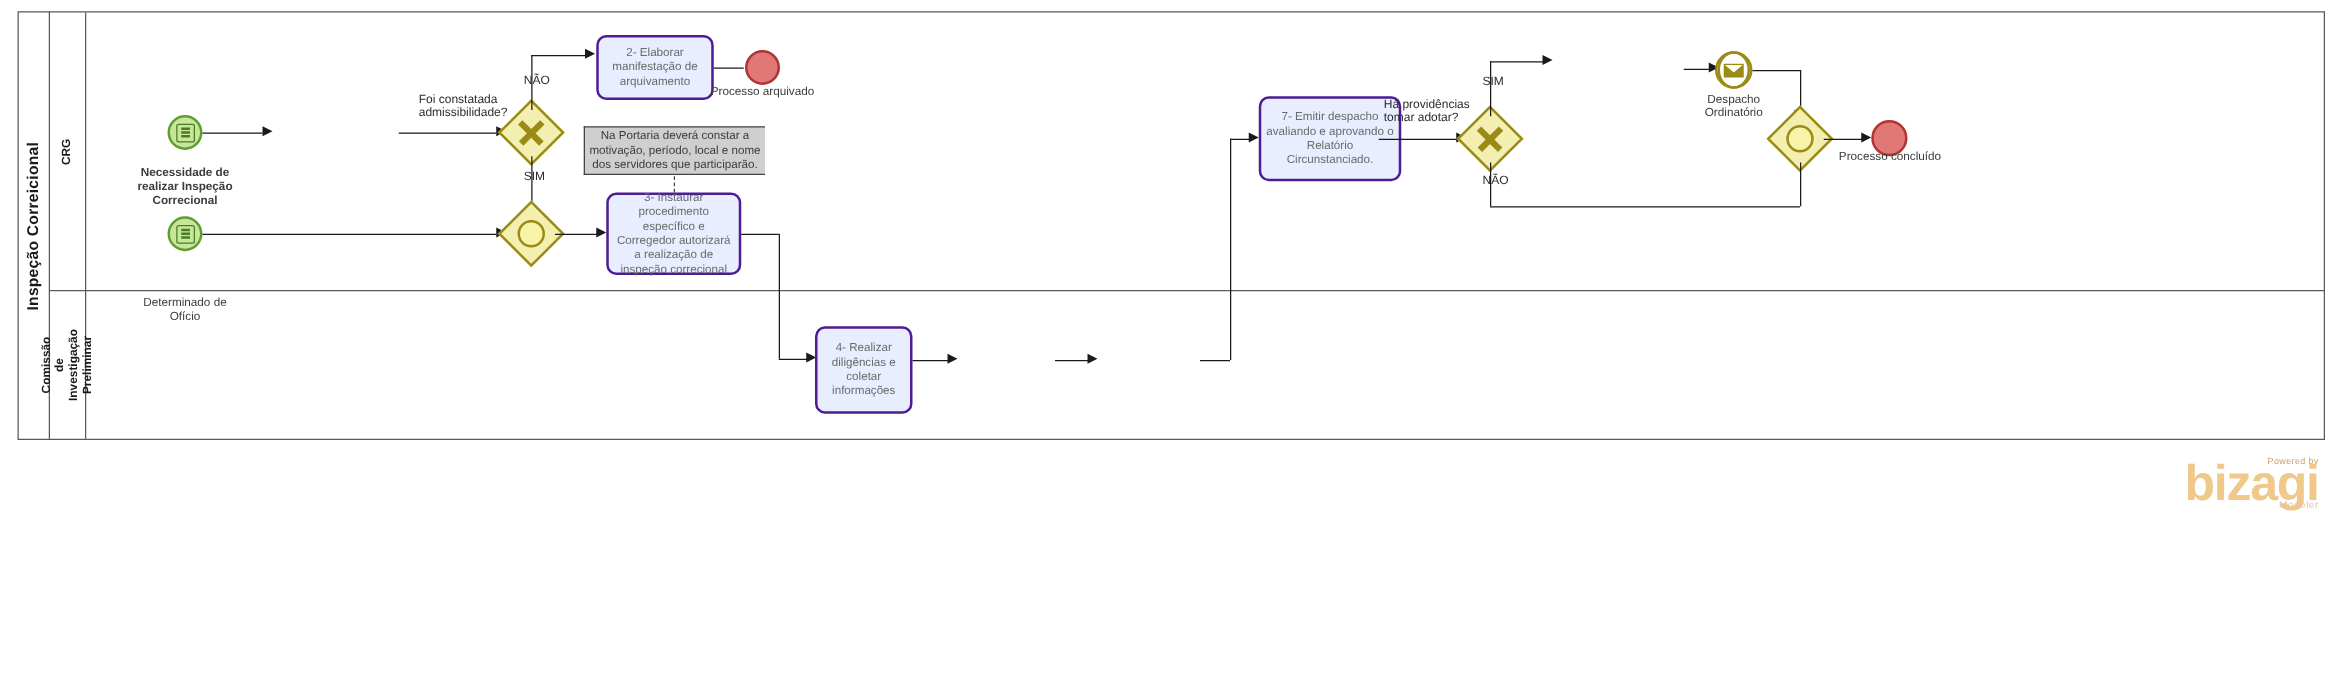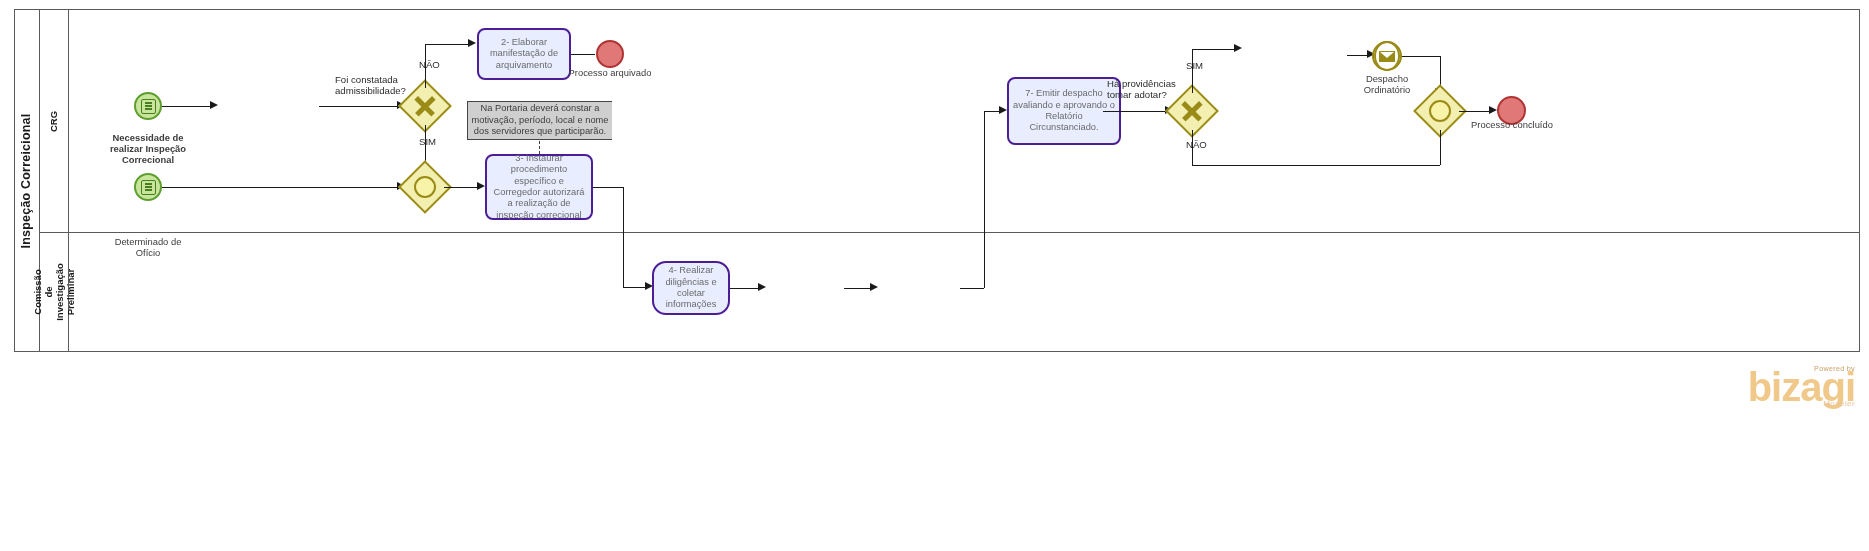--- a/index.html
+++ b/index.html
@@ -162,21 +162,21 @@
   <div class="note" style="left:467px;top:101px;width:145px;height:39px;">
     <span>Na Portaria deverá constar a motivação, período, local e nome dos servidores que participarão.</span>
   </div>
   <div class="dash" style="left:539px;top:141px;height:13px;"></div>
 
   <div class="ln lnh" style="left:593px;top:186.5px;width:30px;"></div>
   <div class="ln lnv" style="left:622.5px;top:187px;height:100px;"></div>
   <div class="ln lnh" style="left:623px;top:286.5px;width:24px;"></div>
   <div class="arrow ar-r" style="left:645px;top:282px;"></div>
 
-  <div class="task" style="left:652px;top:261px;width:78px;height:54px;border-radius:14px;">
+  <div class="task" style="left:652px;top:261px;width:78px;height:70px;">
     <span>4- Realizar diligências e coletar informações</span>
   </div>
   <div class="ln lnh" style="left:730px;top:287.5px;width:30px;"></div>
   <div class="arrow ar-r" style="left:758px;top:283px;"></div>
 
   <div class="ln lnh" style="left:844px;top:287.5px;width:28px;"></div>
   <div class="arrow ar-r" style="left:870px;top:283px;"></div>
 
 
   <div class="ln lnh" style="left:960px;top:287.5px;width:24px;"></div>

